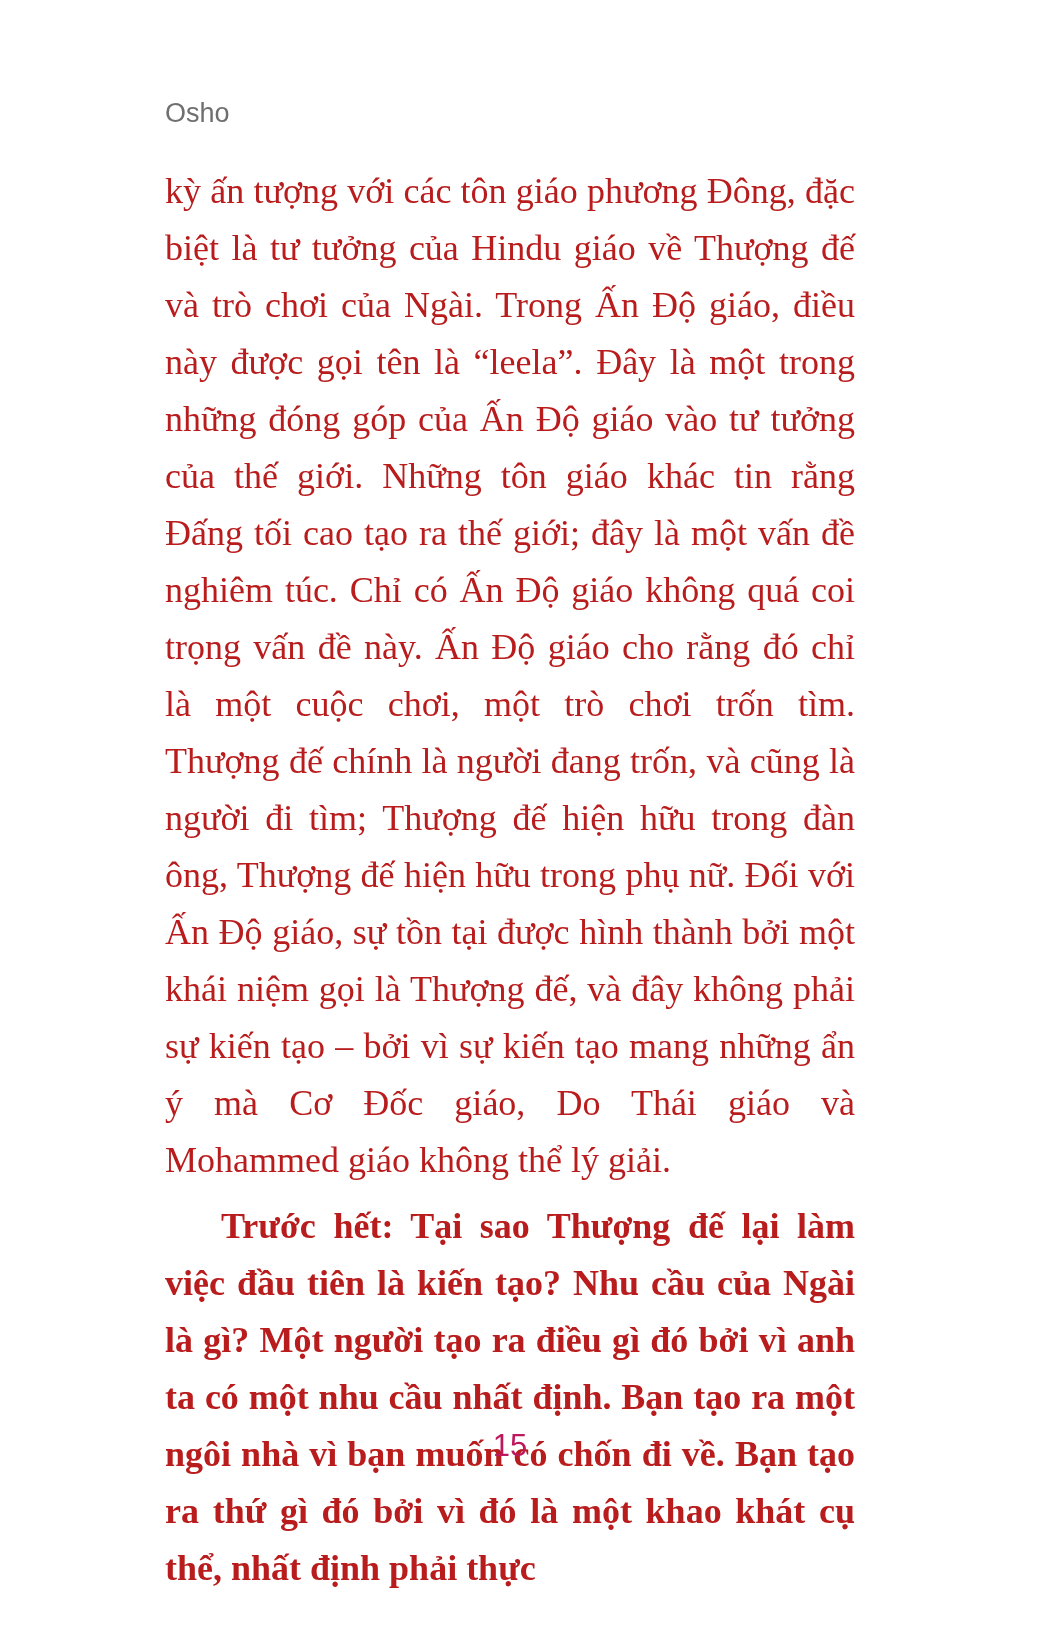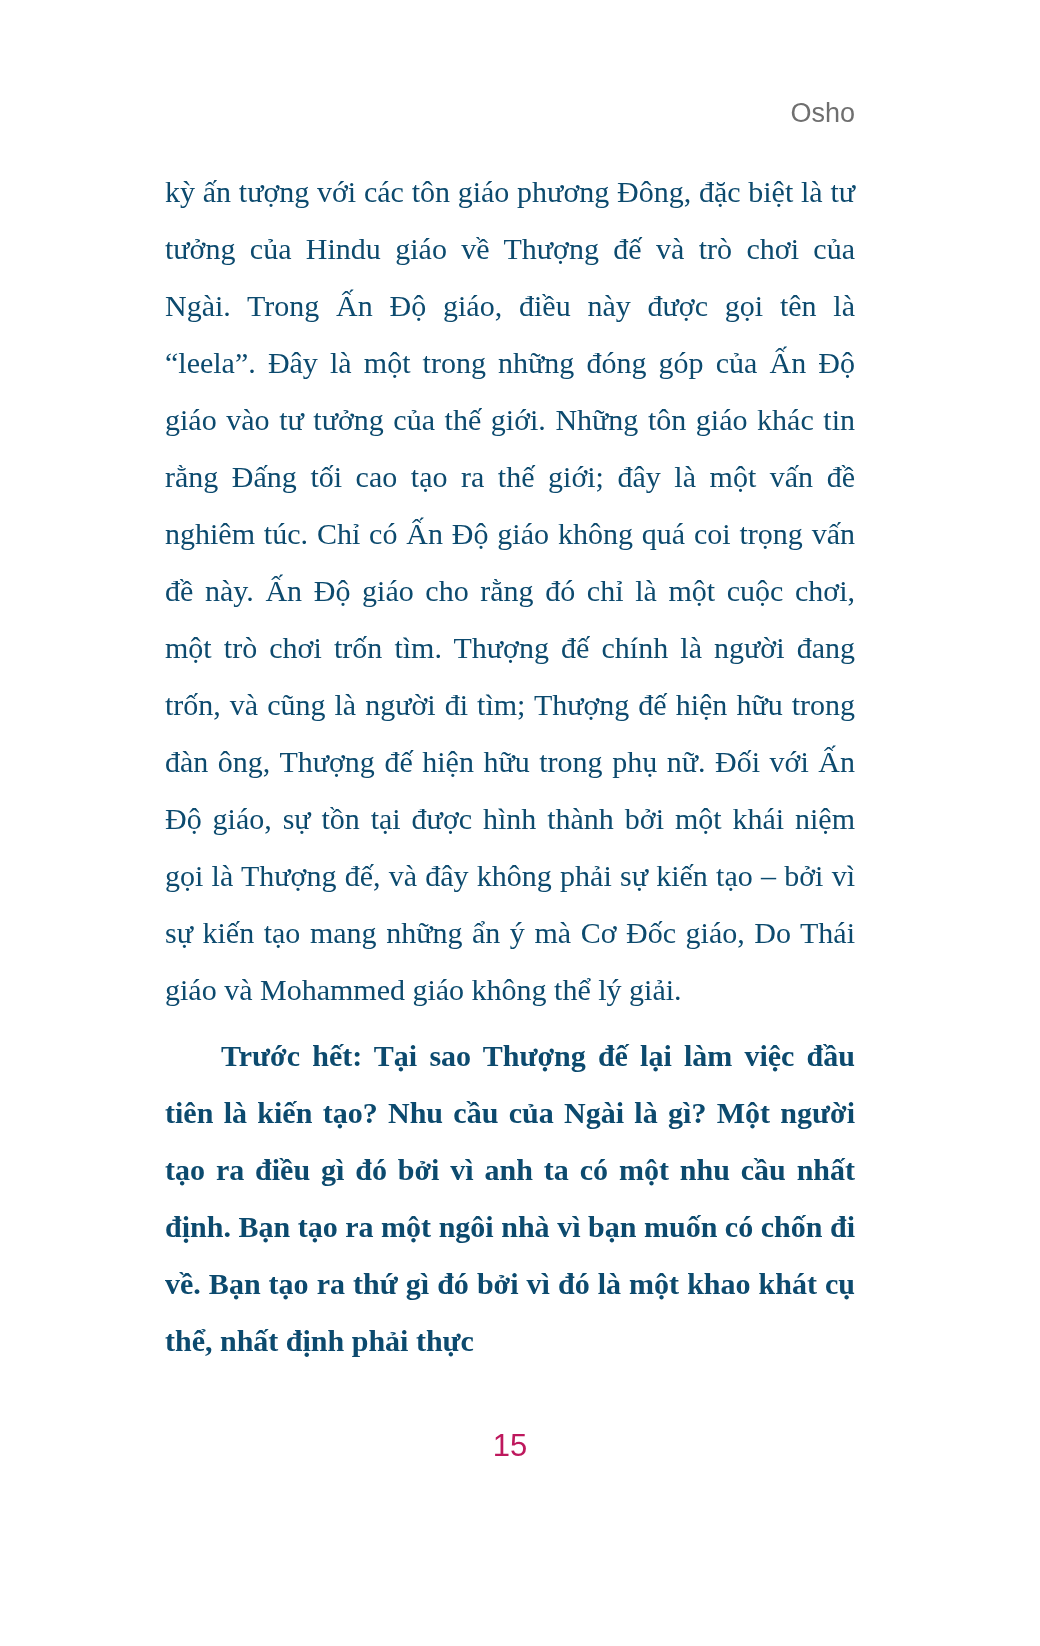--- a/index.html
+++ b/index.html
@@ -15,34 +15,34 @@
   .page {
     position: absolute;
     inset: 0;
     background: #ffffff;
   }
   .running-header {
     position: absolute;
     top: 98px;
     left: 165px;
     width: 690px;
-    text-align: right;
+    text-align: left;
     font-family: "Liberation Sans", sans-serif;
     font-size: 27px;
     color: #6f6f6f;
   }
   .body-text {
     position: absolute;
     top: 163px;
     left: 165px;
     width: 690px;
     font-family: "Liberation Serif", "DejaVu Serif", serif;
-    font-size: 30px;
+    font-size: 36px;
     line-height: 57px;
-    color: #0c4a6e;
+    color: #b91c1c;
     text-align: justify;
     text-justify: inter-word;
   }
   .para {
     margin: 0;
   }
   .para.indent {
     text-indent: 56px;
     margin-top: 9px;
     font-weight: bold;

